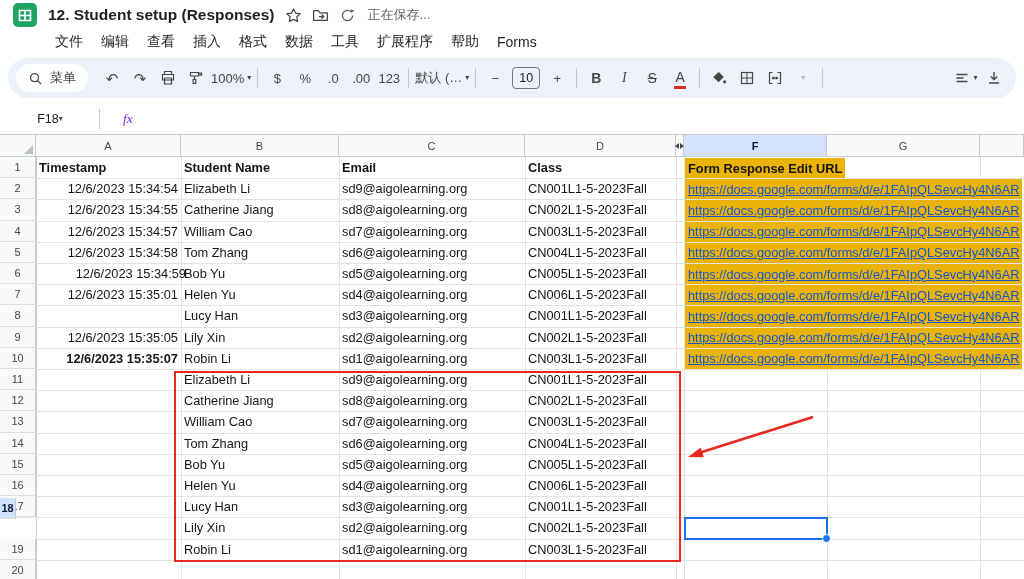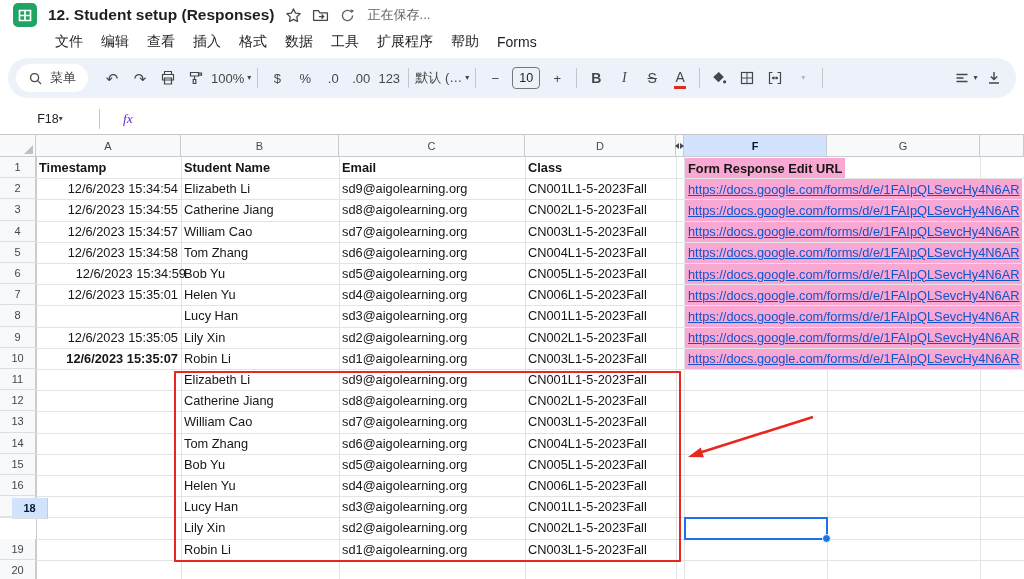--- a/index.html
+++ b/index.html
@@ -53,21 +53,21 @@
   .tri-r{width:0;height:0;border-top:3.5px solid transparent;border-bottom:3.5px solid transparent;border-left:4px solid #45494d;margin-left:1px;}
   .rowhdr{position:absolute;background:#f8f9fa;border-right:1px solid #c9cccf;border-bottom:1px solid #dcdee0;
           box-sizing:border-box;font-size:11px;color:#444746;display:flex;align-items:center;justify-content:center;z-index:3;}
   .rowhdr.hl{background:var(--hl);color:#001d35;font-weight:bold;}
   .vline{position:absolute;width:1px;background:#e2e3e3;z-index:1;}
   .hline{position:absolute;height:1px;background:#e2e3e3;z-index:1;}
   .cell{position:absolute;font-size:12.8px;color:#161616;white-space:nowrap;overflow:hidden;
         padding:0 3px;box-sizing:border-box;z-index:4;display:flex;align-items:center;}
   .cell.right{justify-content:flex-end;}
   .cell.bold{font-weight:bold;}
-  .cell.ovf{overflow:visible;background:#f9a8d4;z-index:5;width:auto;}
+  .cell.ovf{overflow:visible;background:#eab308;z-index:5;width:auto;}
   .cell.url{color:var(--link);text-decoration:underline;}
   .sel{position:absolute;border:2px solid var(--accent);box-sizing:border-box;z-index:6;}
   .handle{position:absolute;width:7px;height:7px;border-radius:50%;background:var(--accent);right:-5px;bottom:-5px;border:1.5px solid #fff;}
   .red-box{position:absolute;left:174px;top:371px;width:507px;height:191px;border:2.5px solid var(--red);box-sizing:border-box;z-index:9;}
   .arrow-svg{position:absolute;left:0;top:0;width:1024px;height:579px;z-index:10;pointer-events:none;}
 </style>
 </head>
 <body>
 
 <div class="stage">
@@ -274,21 +274,21 @@
       <div class="rowhdr" style="left: 0px; top: 170.4px; width: 36px; height: 21.2px;">8</div>
       <div class="rowhdr" style="left: 0px; top: 191.6px; width: 36px; height: 21.2px;">9</div>
       <div class="rowhdr" style="left: 0px; top: 212.8px; width: 36px; height: 21.2px;">10</div>
       <div class="rowhdr" style="left: 0px; top: 234px; width: 36px; height: 21.2px;">11</div>
       <div class="rowhdr" style="left: 0px; top: 255.2px; width: 36px; height: 21.2px;">12</div>
       <div class="rowhdr" style="left: 0px; top: 276.4px; width: 36px; height: 21.2px;">13</div>
       <div class="rowhdr" style="left: 0px; top: 297.6px; width: 36px; height: 21.2px;">14</div>
       <div class="rowhdr" style="left: 0px; top: 318.8px; width: 36px; height: 21.2px;">15</div>
       <div class="rowhdr" style="left: 0px; top: 340px; width: 36px; height: 21.2px;">16</div>
       <div class="rowhdr" style="left: 0px; top: 361.2px; width: 36px; height: 21.2px;">17</div>
-      <div class="rowhdr hl" style="left: 0px; top: 363px; width: 36px; height: 21.2px; margin-left: 12px;">18</div>
+      <div class="rowhdr hl" style="left: 0px; top: 363px; width: 16px; height: 21.2px;">18</div>
       <div class="rowhdr" style="left: 0px; top: 403.6px; width: 36px; height: 21.2px;">19</div>
       <div class="rowhdr" style="left: 0px; top: 424.8px; width: 36px; height: 21.2px;">20</div>
       <div class="cell bold" style="left: 36px; top: 22px; width: 145px; height: 21.2px;">Timestamp</div>
       <div class="cell bold" style="left: 181px; top: 22px; width: 158px; height: 21.2px;">Student Name</div>
       <div class="cell bold" style="left: 339px; top: 22px; width: 186px; height: 21.2px;">Email</div>
       <div class="cell bold" style="left: 525px; top: 22px; width: 151px; height: 21.2px;">Class</div>
       <div class="cell bold ovf" style="left: 685px; top: 23px; height: 20.2px;">Form Response Edit URL</div>
       <div class="cell right" style="left: 36px; top: 43.2px; width: 145px; height: 21.2px;">12/6/2023 15:34:54</div>
       <div class="cell" style="left: 181px; top: 43.2px; width: 158px; height: 21.2px;">Elizabeth Li</div>
       <div class="cell" style="left: 339px; top: 43.2px; width: 186px; height: 21.2px;">sd9@aigolearning.org</div>

